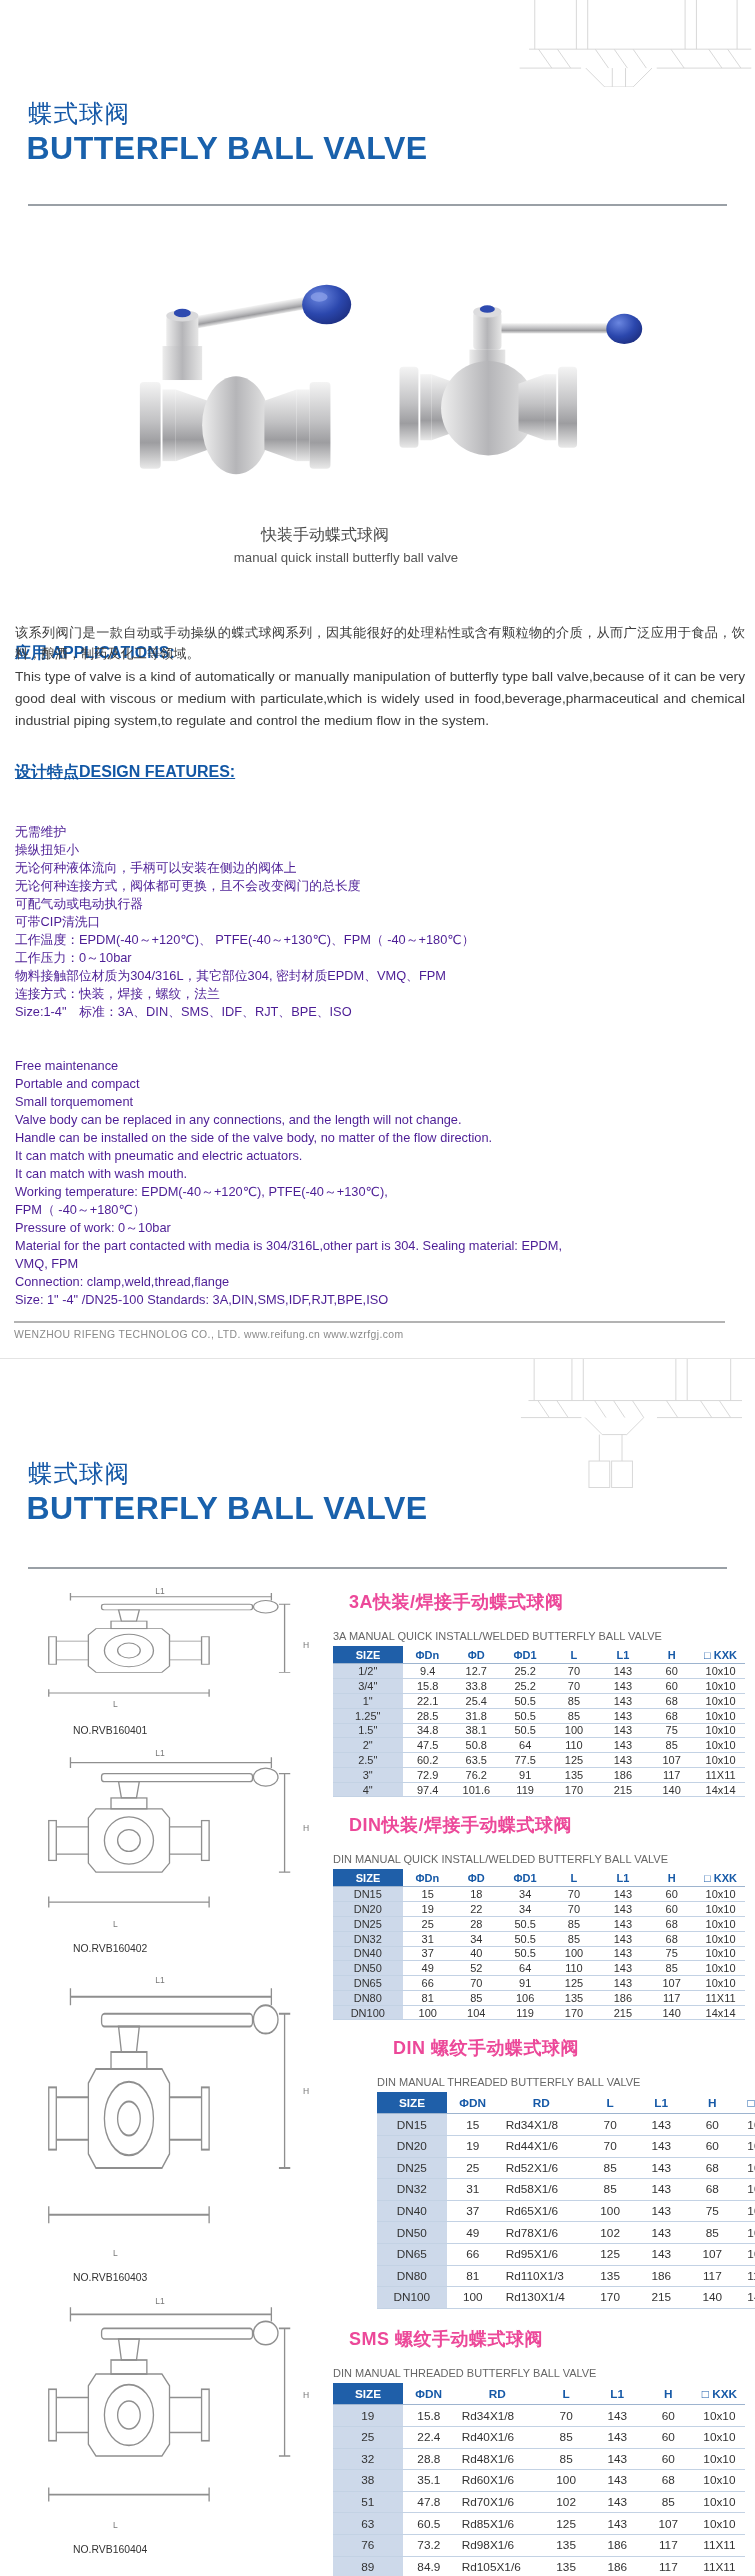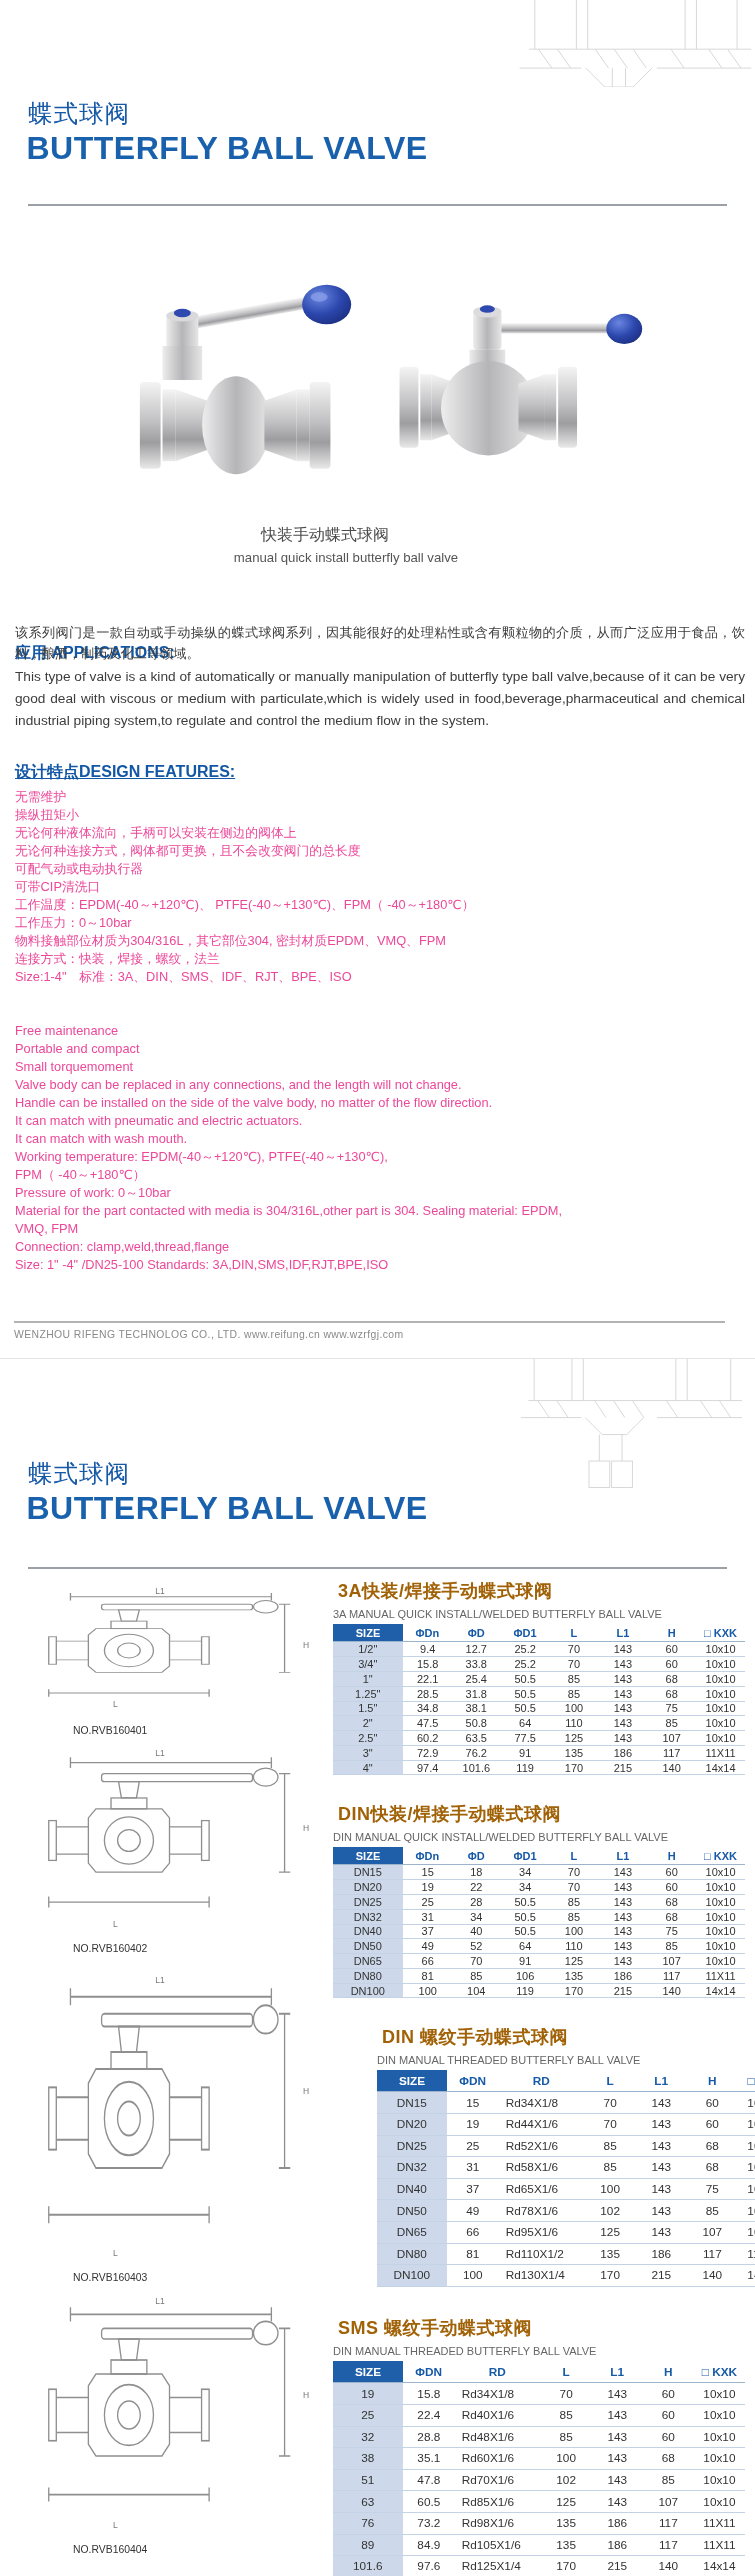--- a/index.html
+++ b/index.html
@@ -9,39 +9,39 @@
   .title-cn{left:28px;color:#1659a7;font-size:24.6px;letter-spacing:0.9px;}
   .title-en{left:26.5px;color:#1961ac;font-size:32px;font-weight:bold;letter-spacing:0.5px;}
   .rule{left:28px;width:699px;height:1.9px;background:#9aa0a6;}
   .pagebreak{left:0;width:756px;height:0.9px;background:#e4e4e4;}
   .cap-cn{left:0;width:650px;text-align:center;font-size:16px;color:#4a4a4a;}
   .cap-en{left:0;width:692px;text-align:center;font-size:13.2px;color:#555;}
   .sec-h{left:15px;color:#1257a5;font-size:16px;font-weight:bold;}
   .para{left:15px;width:730px;text-align:justify;color:#3c3c3c;}
   .para.cn{font-size:13.2px;line-height:21px;}
   .para.en{font-size:13.7px;line-height:22px;}
-  .flist{left:15px;width:730px;font-size:12.8px;line-height:18px;color:#ec4899;}
+  .flist{left:15px;width:730px;font-size:12.8px;line-height:18px;color:#4c1d95;margin-top:35px;}
   .footer-rule{left:14px;width:711px;height:1.9px;background:#b3b3b3;}
   .footer-txt{left:14px;font-size:10.4px;color:#8a8a8a;letter-spacing:0.4px;}
   
   .sketch svg{display:block;}
   .sketch *{stroke:#d6d6d6;fill:none;stroke-width:1;}
   
   .photo{position:absolute;}
   
   .draw{position:absolute;left:28px;width:283px;}
   .draw svg{display:block;stroke:#8f8f8f;fill:none;}
   .draw .lbl{font-size:10.4px;color:#333;margin-left:45px;margin-top:12px;}
   .dim{position:absolute;font-size:8.5px;color:#777;}
   .dt{top:-1.9px;left:45%;}
   .dr{top:36%;right:1.9px;}
   .db{bottom:23px;left:30%;}
   
   .tsec{position:absolute;left:333px;width:412px;}
-  .tsec h3{margin:5px;color:#a16207;font-size:18px;font-weight:bold;letter-spacing:0.5px;}
+  .tsec h3{margin:16px;color:#ec4899;font-size:18px;font-weight:bold;letter-spacing:0.5px;}
   .tsec .sub{font-size:11px;color:#666;margin:1.9px 0 3.8px 0;white-space:nowrap;}
   table.spec{border-collapse:collapse;width:100%;table-layout:fixed;color:#333;}
   .spec th{color:#1659a7;font-weight:bold;border-bottom:0.9px solid #9db4cf;}
   .spec th:first-child{background:#1f5fa9;color:#fff;}
   .spec td{text-align:center;border-bottom:0.9px solid #c3d2e4;}
   .spec th{text-align:center;}
   .spec td:first-child{background:#cdd9ea;border-right:1.9px solid #fff;}
   .spec th:first-child{width:17%;}
   .dense .spec{font-size:11px;}
   .dense .spec th{padding:2.8px 0;}
@@ -552,21 +552,21 @@
             <td>66</td>
             <td>Rd95X1/6</td>
             <td>125</td>
             <td>143</td>
             <td>107</td>
             <td>10x10</td>
           </tr>
           <tr>
             <td>DN80</td>
             <td>81</td>
-            <td>Rd110X1/2</td>
+            <td>Rd110X1/3</td>
             <td>135</td>
             <td>186</td>
             <td>117</td>
             <td>11X11</td>
           </tr>
           <tr>
             <td>DN100</td>
             <td>100</td>
             <td>Rd130X1/4</td>
             <td>170</td>

